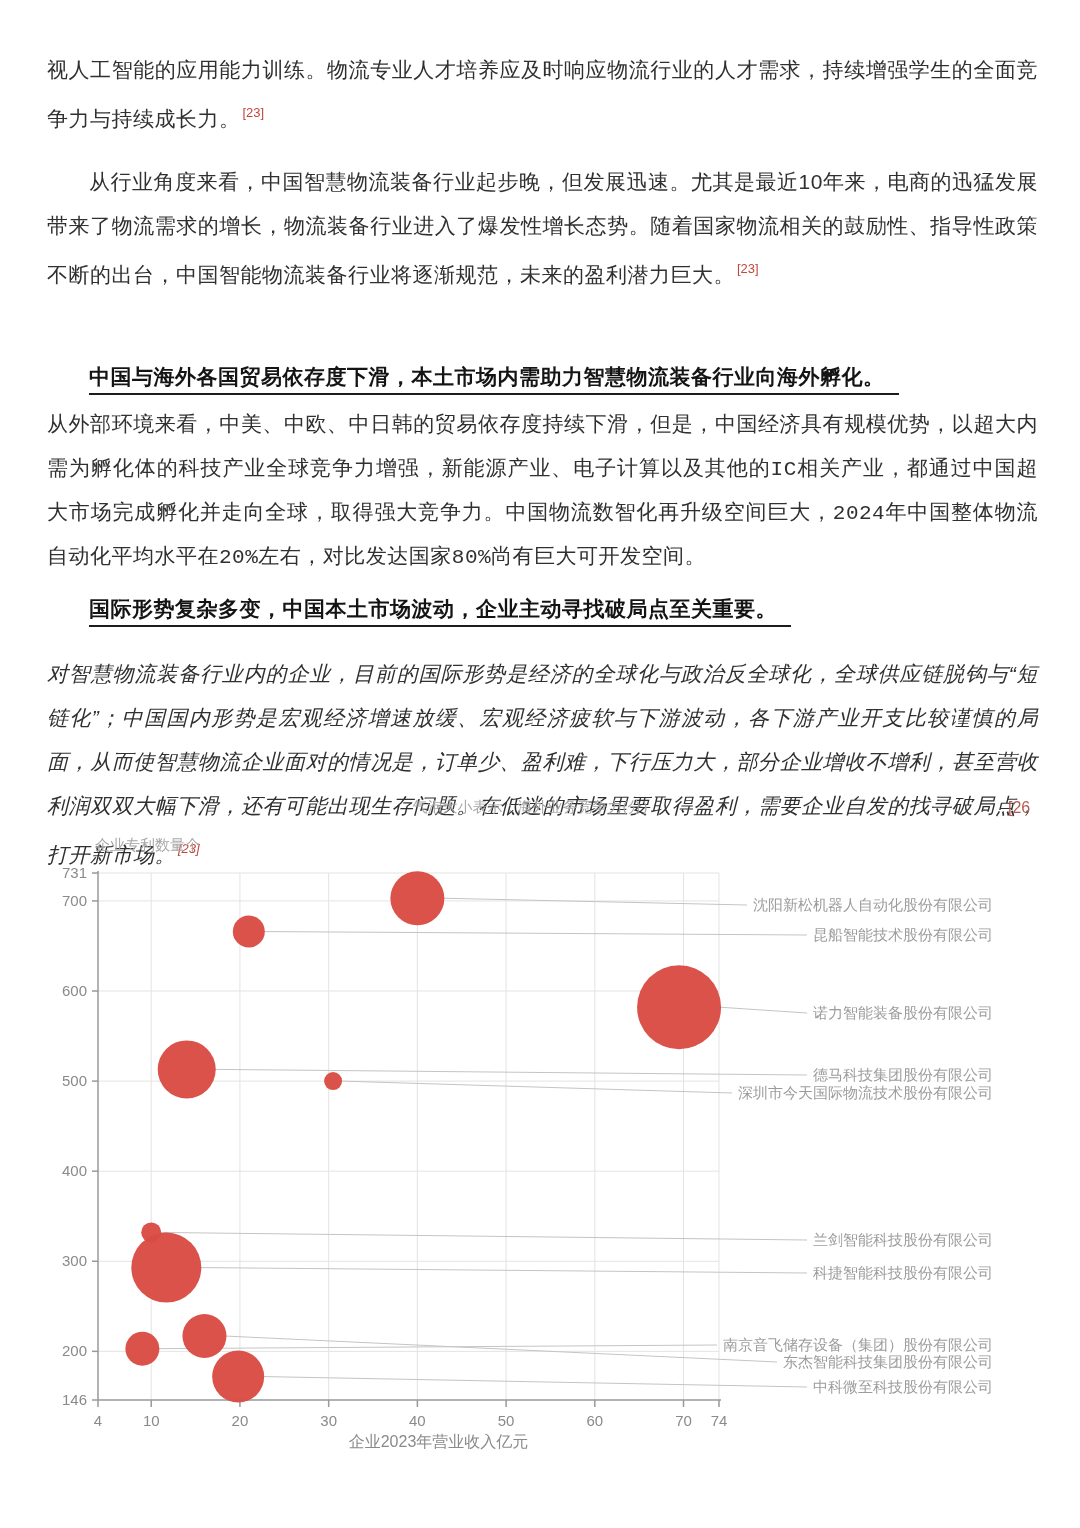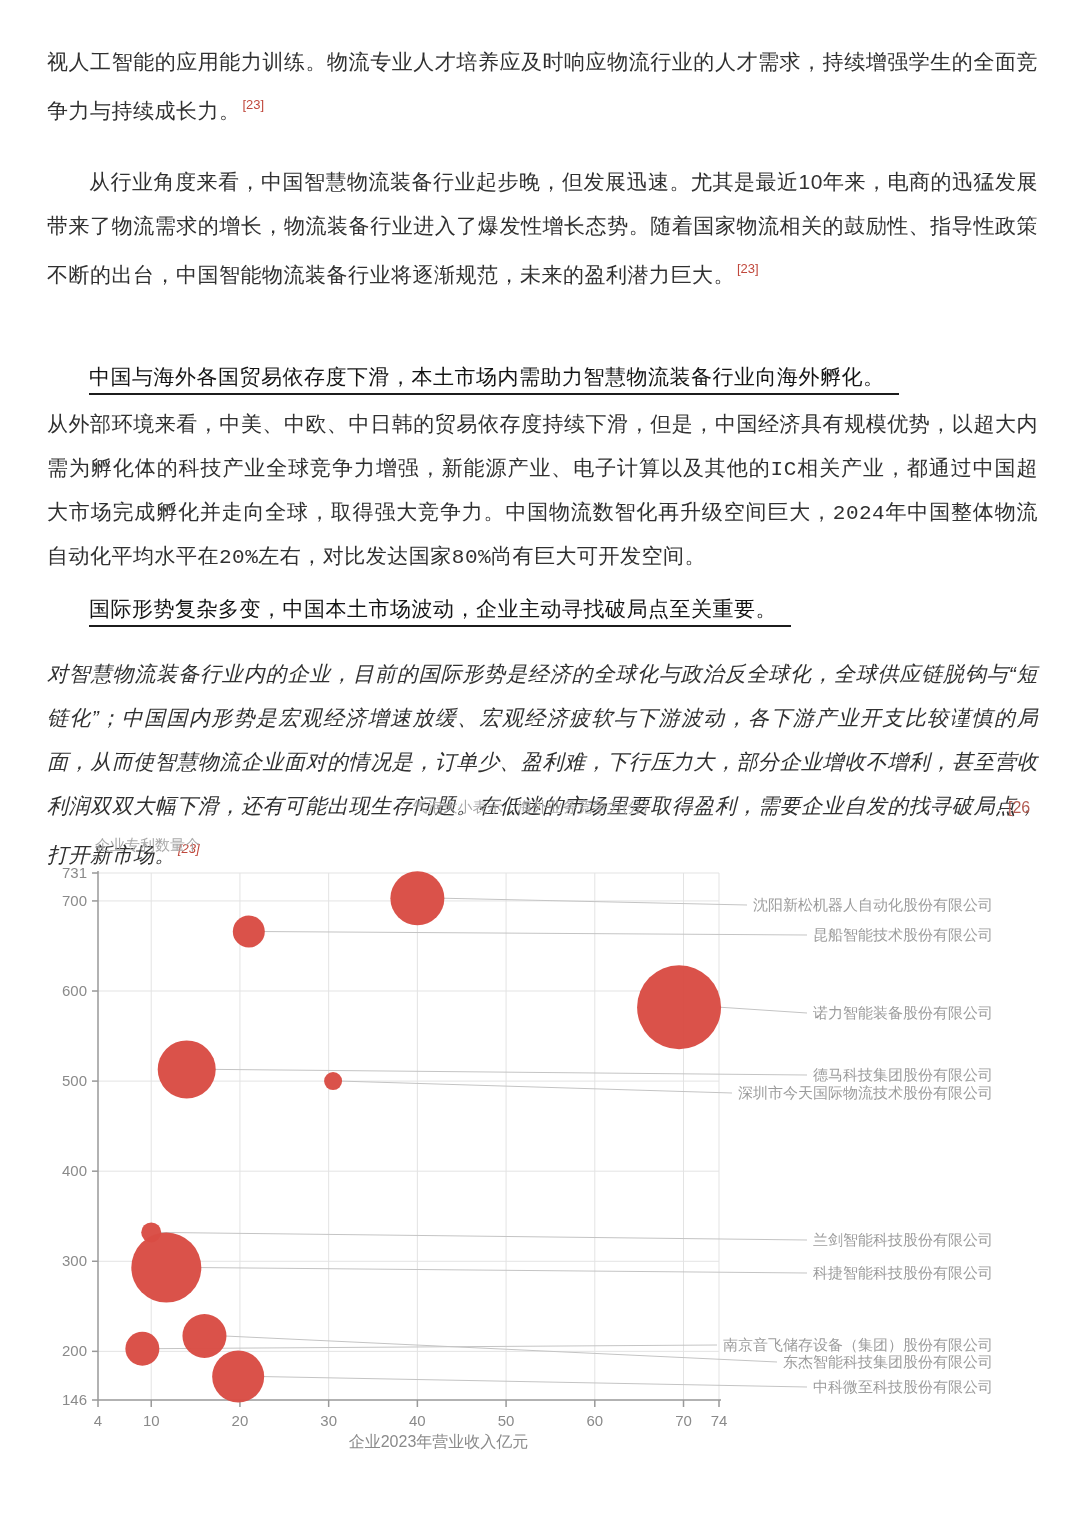--- a/index.html
+++ b/index.html
@@ -13,41 +13,41 @@
   .page{position:absolute;inset:0;background:#ffffff;}
   .block{position:absolute;left:47px;width:991px;}
   .para{
     font-size:21px;line-height:44px;
     text-align:justify;text-justify:inter-character;
     letter-spacing:0.5px;
     color:#303030;
   }
   .indent{text-indent:2em;}
   .heading{
-    font-size:21px;font-weight:normal;color:#141414;
+    font-size:21px;font-weight:bold;color:#141414;
     margin-left:42px;letter-spacing:0.5px;
   }
   .heading .underline{
     border-bottom:2.5px solid #1c1c1c;
     padding-bottom:5px;padding-right:14px;
   }
   sup.cite{
     color:#c0483c;font-size:13px;font-weight:normal;
     position:relative;top:-1px;letter-spacing:0;
     padding-left:2px;
   }
   .chart-layer{position:absolute;left:0;top:0;width:1080px;height:1528px;}
   svg text{font-family:"Liberation Sans","DejaVu Sans",sans-serif;}
 </style>
 </head>
 <body>
 
 <div class="page">
 
-  <div class="block para" style="top:40px;">
+  <div class="block para" style="top:48px;">
     <span>视人工智能的应用能力训练。物流专业人才培养应及时响应物流行业的人才需求，持续增强学生的全面竞争力与持续成长力。</span><sup class="cite">[23]</sup>
   </div>
 
   <div class="block para indent" style="top:160px;">
     <span>从行业角度来看，中国智慧物流装备行业起步晚，但发展迅速。尤其是最近10年来，电商的迅猛发展带来了物流需求的增长，物流装备行业进入了爆发性增长态势。随着国家物流相关的鼓励性、指导性政策不断的出台，中国智能物流装备行业将逐渐规范，未来的盈利潜力巨大。</span><sup class="cite">[23]</sup>
   </div>
 
 
   <div class="block heading" style="top:363px;">
     <span class="underline">中国与海外各国贸易依存度下滑，本土市场内需助力智慧物流装备行业向海外孵化。</span>

